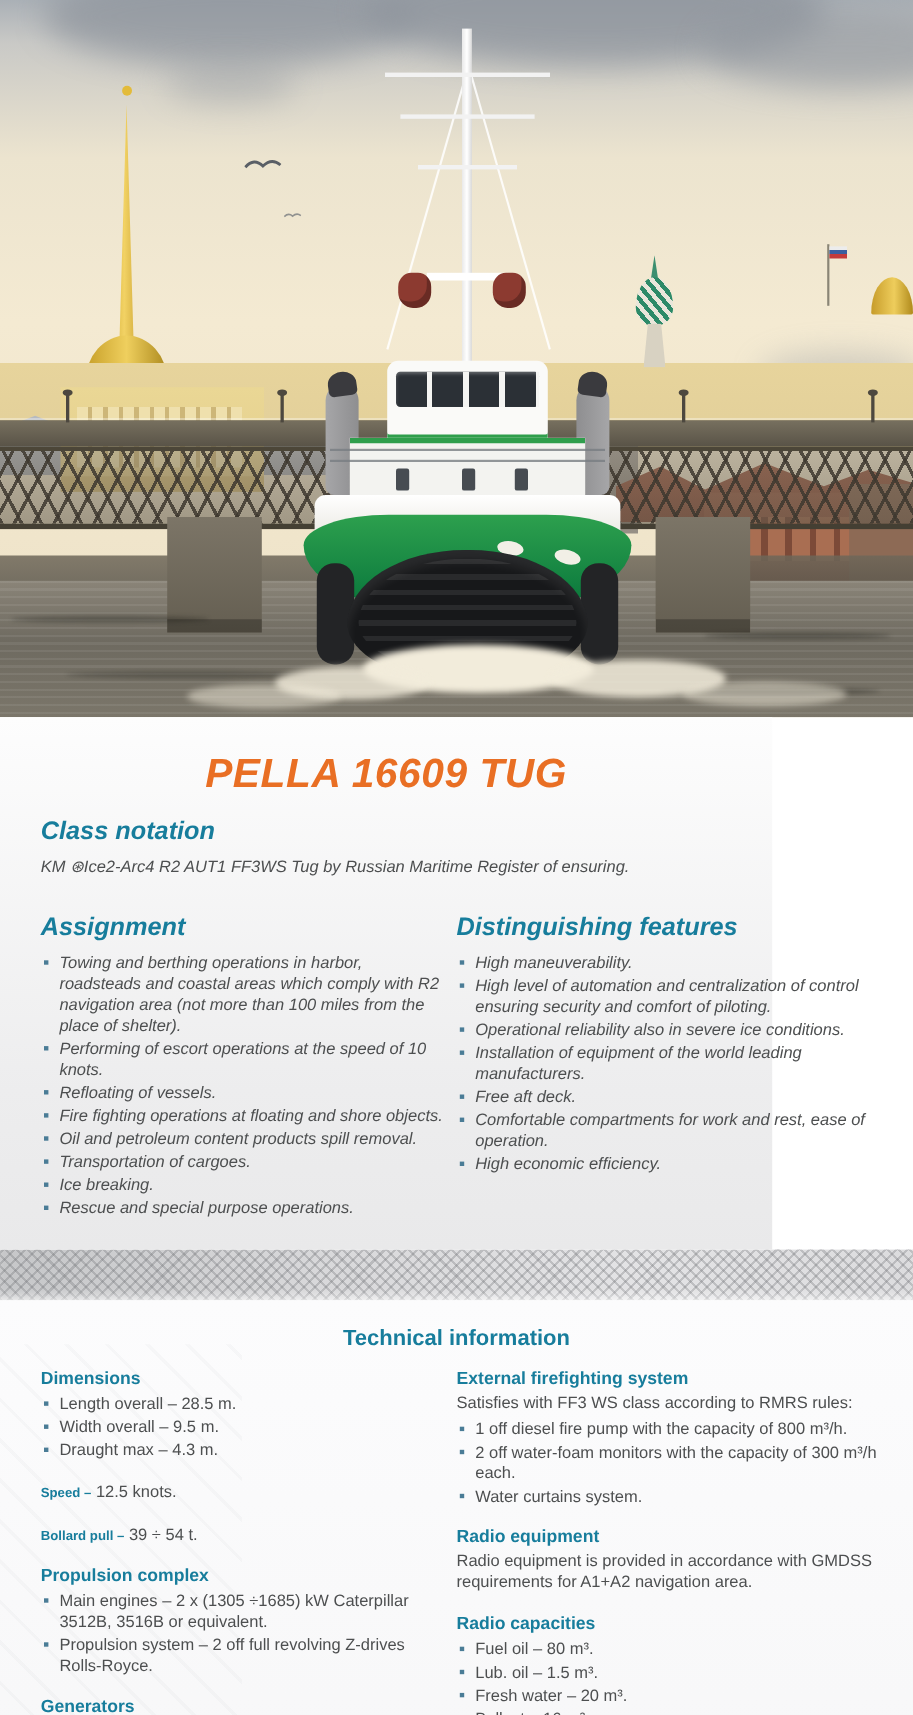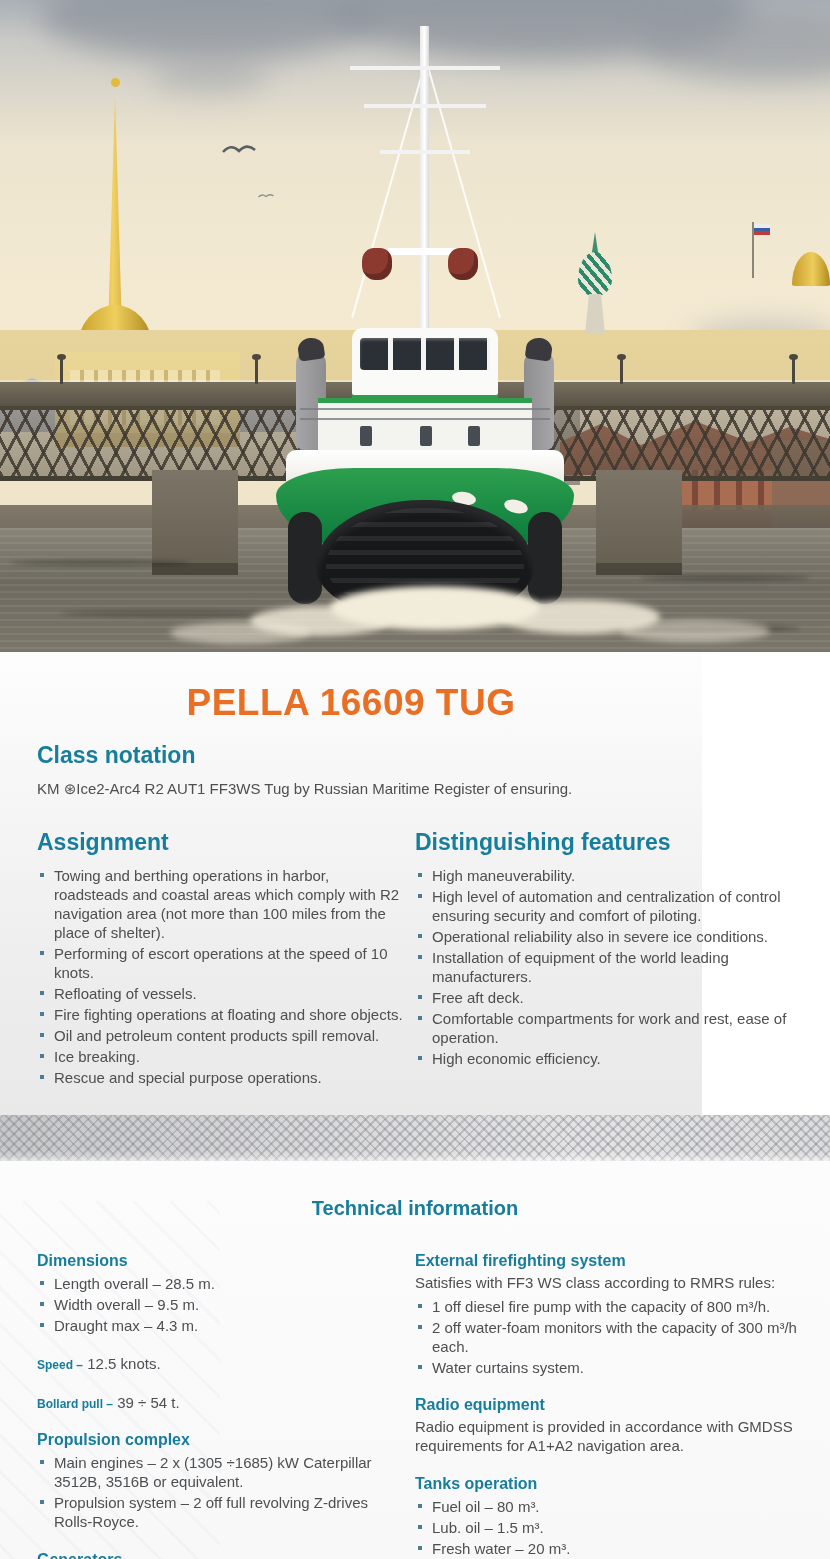--- a/index.html
+++ b/index.html
@@ -98,43 +98,43 @@
   .tire{top:512px;width:34px;height:92px;background:#232426;border-radius:16px;}
   .t1{left:288px;} .t2{left:528px;}
   .foam{background:#f2ecdb;border-radius:50%;filter:blur(3px);}
   .f1{left:330px;top:586px;width:210px;height:44px;}
   .f2{left:250px;top:606px;width:140px;height:30px;opacity:.8;}
   .f3{left:500px;top:600px;width:160px;height:34px;opacity:.85;}
   .f4{left:170px;top:622px;width:140px;height:22px;opacity:.5;}
   .f5{left:620px;top:620px;width:150px;height:22px;opacity:.5;}
   
   .sec1{position:relative;width:702px;box-sizing:border-box;padding:22px 37px 26px;
-    background:linear-gradient(180deg,#fdfdfd,#ededee 70%,#e9e9ea);}
+    background:linear-gradient(180deg,#fdfdfd,#ededee 70%,#e9e9ea);font-style:italic;}
   .title{margin:8px 0 18px;text-align:center;font-size:37px;font-weight:bold;letter-spacing:.5px;color:#e96f24;}
   h2.sub{margin:0 0 10px;font-size:23px;font-weight:bold;color:#177d9c;}
   .bodytext{margin:0;font-size:15px;line-height:1.3;color:#4d4f50;}
   .cols{display:grid;grid-template-columns:368px 385px;column-gap:10px;margin-top:30px;}
   ul.blist{margin:4px 0 0;padding:0;list-style:none;}
   ul.blist li{position:relative;padding-left:17px;margin:0 0 2px;font-size:15px;line-height:1.27;color:#4d4f50;}
   ul.blist li::before{content:"";position:absolute;left:3px;top:7px;width:4px;height:4px;background:#4a7c96;}
   
   .divider{width:830px;height:46px;
     background:
       repeating-linear-gradient(45deg,rgba(110,112,116,.30) 0 2px,transparent 2px 7px),
       repeating-linear-gradient(-45deg,rgba(110,112,116,.30) 0 2px,transparent 2px 7px),
       linear-gradient(90deg,#c6c7c9,#d8d8da 35%,#e3e3e5 70%,#dcdcde);
     box-shadow:inset 0 -8px 10px -6px rgba(255,255,255,.9);}
   
   .sec2{position:relative;width:830px;box-sizing:border-box;padding:16px 37px 30px;
     background:linear-gradient(180deg,#fcfcfd,#f7f7f8);}
   .wm-left{position:absolute;left:0;top:40px;width:220px;height:420px;opacity:.5;pointer-events:none;
     background:repeating-linear-gradient(45deg,rgba(160,165,170,.12) 0 3px,transparent 3px 26px);}
-  .tech-title{margin:20px 0 16px;text-align:center;font-size:20px;font-weight:bold;color:#177d9c;}
+  .tech-title{margin:8px 0 16px;text-align:center;font-size:20px;font-weight:bold;color:#177d9c;}
   .tcols{display:grid;grid-template-columns:368px 385px;column-gap:10px;position:relative;}
-  .block{margin:16px 0 19px;}
+  .block{margin:0 0 19px;}
   .block h3{margin:0 0 3px;font-size:16px;font-weight:bold;color:#177d9c;}
   .block p{margin:0;font-size:15px;line-height:1.3;color:#4d4f50;}
   .inline-spec{margin:0 0 19px;font-size:15px;line-height:1.3;color:#4d4f50;}
   .inline-spec .h{font-size:12px;font-weight:bold;color:#177d9c;}
 </style>
 </head>
 <body>
 
 <div class="photo">
   <div class="sky"></div>
@@ -230,20 +230,21 @@
 
   <div class="cols">
     <div>
       <h2 class="sub">Assignment</h2>
       <ul class="blist">
           <li>Towing and berthing operations in harbor, roadsteads and coastal areas which comply with R2 navigation area (not more than 100 miles from the place of shelter).</li>
           <li>Performing of escort operations at the speed of 10 knots.</li>
           <li>Refloating of vessels.</li>
           <li>Fire fighting operations at floating and shore objects.</li>
           <li>Oil and petroleum content products spill removal.</li>
+          <li>Transportation of cargoes.</li>
           <li>Ice breaking.</li>
           <li>Rescue and special purpose operations.</li>
         </ul>
     </div>
     <div>
       <h2 class="sub">Distinguishing features</h2>
       <ul class="blist">
           <li>High maneuverability.</li>
           <li>High level of automation and centralization of control ensuring security and comfort of piloting.</li>
           <li>Operational reliability also in severe ice conditions.</li>
@@ -294,21 +295,21 @@
             <li>1 off diesel fire pump with the capacity of 800 m³/h.</li>
             <li>2 off water-foam monitors with the capacity of 300 m³/h each.</li>
             <li>Water curtains system.</li>
           </ul>
         </section>
         <section class="block">
           <h3>Radio equipment</h3>
           <p>Radio equipment is provided in accordance with GMDSS requirements for A1+A2 navigation area.</p>
         </section>
         <section class="block">
-          <h3>Tanks operation</h3>
+          <h3>Radio capacities</h3>
           <ul class="blist">
             <li>Fuel oil – 80 m³.</li>
             <li>Lub. oil – 1.5 m³.</li>
             <li>Fresh water –  20 m³.</li>
             <li>Ballast –  16 m³.</li>
           </ul>
         </section>
       </div>
   </div>
 </div>

